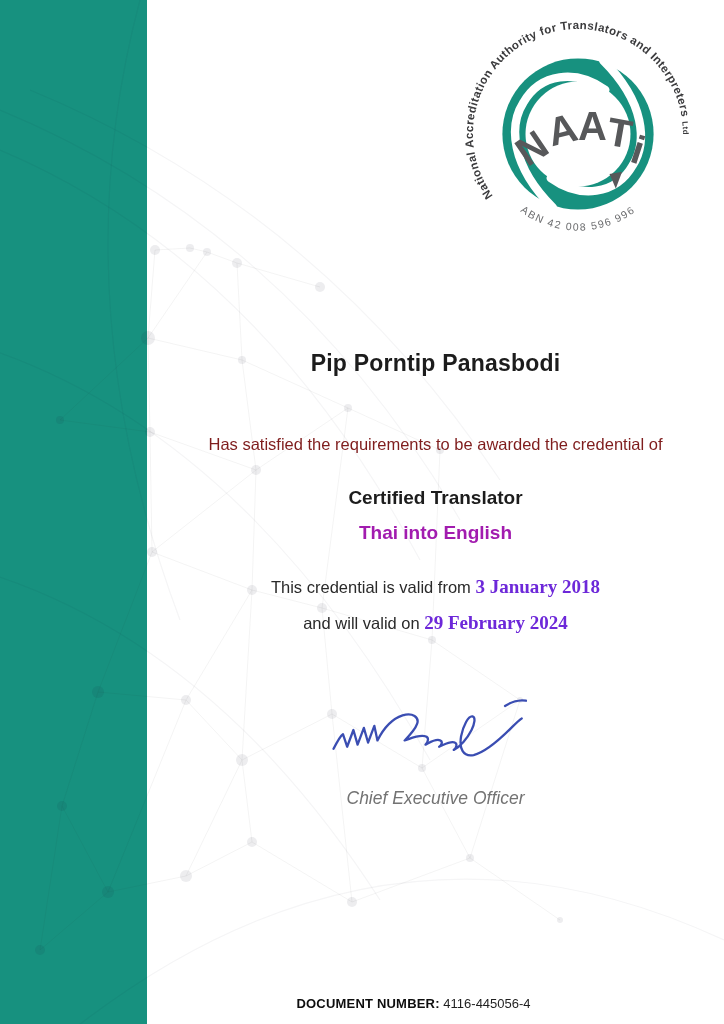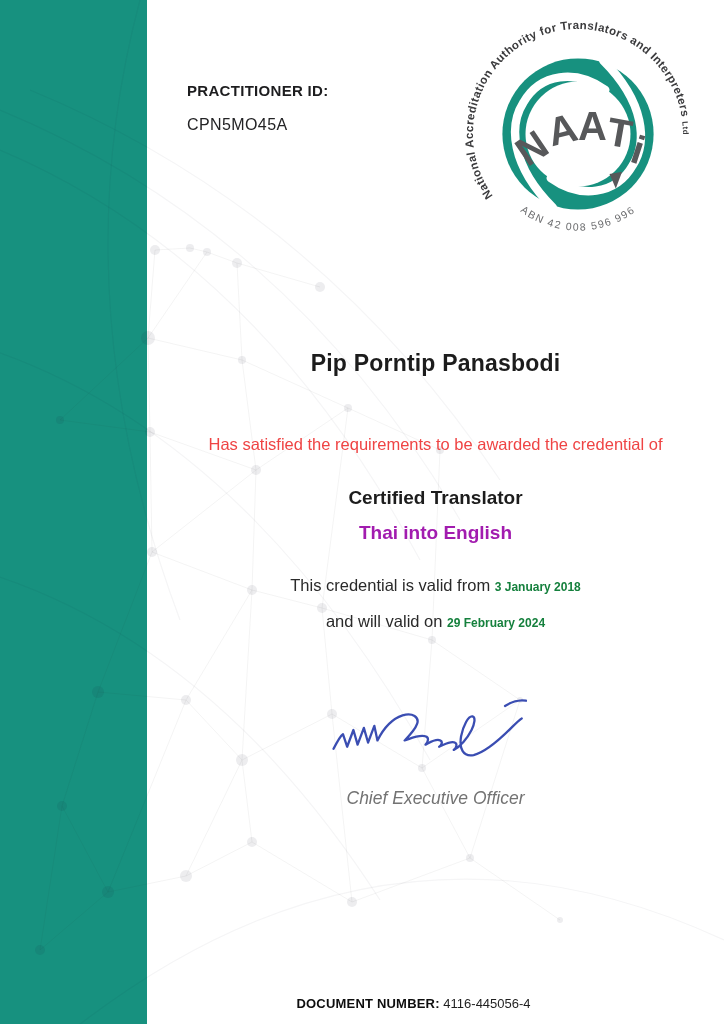--- a/index.html
+++ b/index.html
@@ -8,26 +8,26 @@
     font-family:"Liberation Sans",sans-serif;overflow:hidden;color:#262626;
   }
   .band{position:absolute;left:0;top:0;width:147px;height:1024px;background:#17917F;}
   .mesh{position:absolute;left:0;top:0;width:724px;height:1024px;pointer-events:none;}
   .practitioner{position:absolute;left:187px;top:82px;}
   .pr-label{font-weight:bold;font-size:15px;letter-spacing:.3px;color:#1d1d1f;}
   .pr-value{margin-top:17px;font-size:16px;letter-spacing:.4px;color:#232325;}
   .logo{position:absolute;left:452px;top:8px;width:252px;height:252px;}
   .center{position:absolute;left:147px;right:0;text-align:center;margin-top:38px;}
   .name{top:312px;font-size:23px;font-weight:bold;color:#1c1c1c;letter-spacing:.2px;}
-  .statement{top:397px;font-size:16.5px;color:#ef4444;}
+  .statement{top:397px;font-size:16.5px;color:#7f1d1d;}
   .credential{top:449px;font-size:19px;font-weight:bold;color:#1c1c1c;}
   .language{top:484px;font-size:19px;font-weight:bold;color:#a21caf;}
   .valid{top:538px;font-size:16.5px;color:#2a2a2a;}
   .expire{top:574px;font-size:16.5px;color:#2a2a2a;}
-  .valid b,.expire b{font-size:12px;color:#15803d;}
+  .valid b,.expire b{font-size:19px;color:#6d28d9;font-family:Liberation Serif, serif;}
   .signature-wrap{top:648px;height:92px;}
   .ceo{top:750px;font-size:17.5px;font-style:italic;color:#737373;}
   .docnum{top:958px;right:44px;font-size:13px;color:#1f1f1f;}
   .docnum b{letter-spacing:.2px;color:#0e0e0e;}
   .arc-text{font-size:11px;font-weight:bold;fill:#3b3b3d;letter-spacing:.4px;}
   .arc-ltd{font-size:7.5px;}
   .abn-text{font-size:10px;fill:#6b6c6e;letter-spacing:1.4px;}
   .naati-mark{font-size:38px;font-weight:bold;fill:#57585A;}
 </style>
 </head>
@@ -120,24 +120,20 @@
       <circle cx="108" cy="892" r="6" fill="rgba(30,30,45,0.08)"></circle>
       <circle cx="186" cy="876" r="6" fill="rgba(30,30,45,0.08)"></circle>
       <circle cx="252" cy="842" r="5" fill="rgba(30,30,45,0.08)"></circle>
       <circle cx="352" cy="902" r="5" fill="rgba(30,30,45,0.08)"></circle>
       <circle cx="470" cy="858" r="4" fill="rgba(30,30,45,0.08)"></circle>
       <circle cx="560" cy="920" r="3" fill="rgba(30,30,45,0.08)"></circle>
       <circle cx="62" cy="806" r="5" fill="rgba(30,30,45,0.08)"></circle>
       <circle cx="520" cy="700" r="3" fill="rgba(30,30,45,0.08)"></circle>
     </svg>
 
-  <div class="practitioner">
-    <div class="pr-label">PRACTITIONER ID:</div>
-    <div class="pr-value">CPN5MO45A</div>
-  </div>
 
   <div class="logo">
     <svg viewBox="0 0 240 240" width="252" height="252" xmlns="http://www.w3.org/2000/svg">
       <defs>
         <path id="arcTop" d="M 39.1,178.8 A 100,100 0 1 1 191.9,189.5" fill="none"></path>
         <path id="arcBottom" d="M 60.9,190.5 A 92,92 0 0 0 179.1,190.5" fill="none"></path>
       </defs>
       <g>
         <circle cx="120" cy="120" r="72" fill="#17917F"></circle>
         <circle cx="120" cy="120" r="50" fill="#ffffff"></circle>

